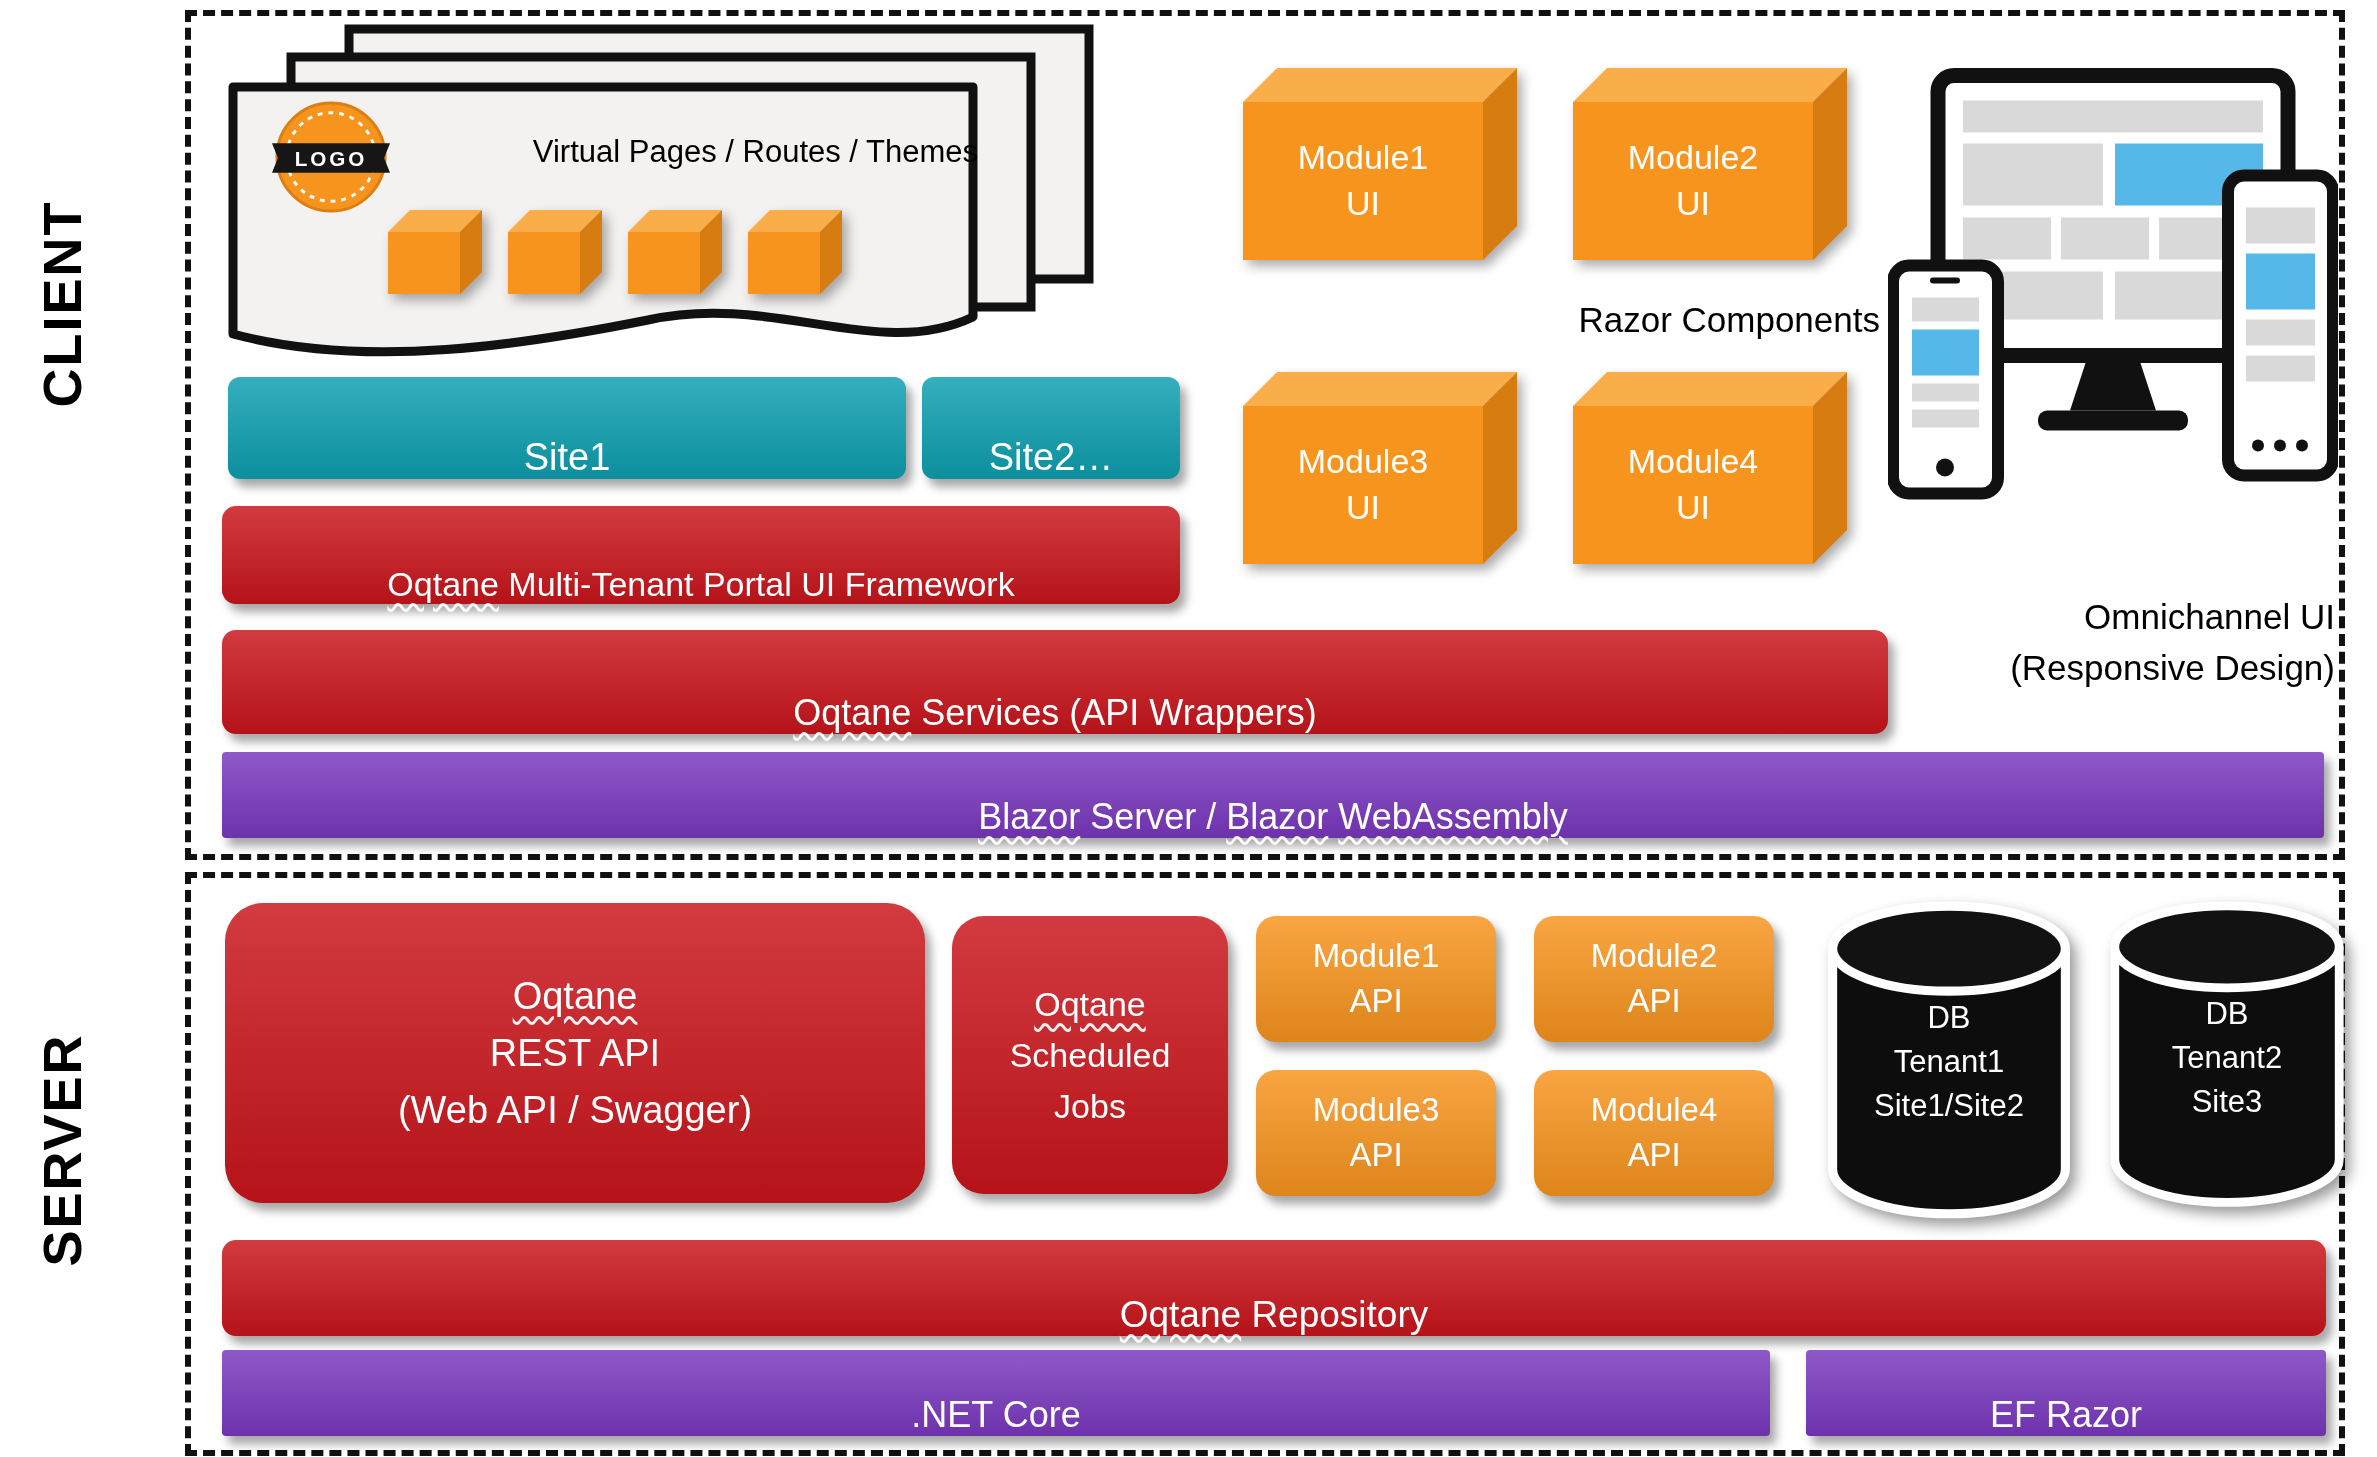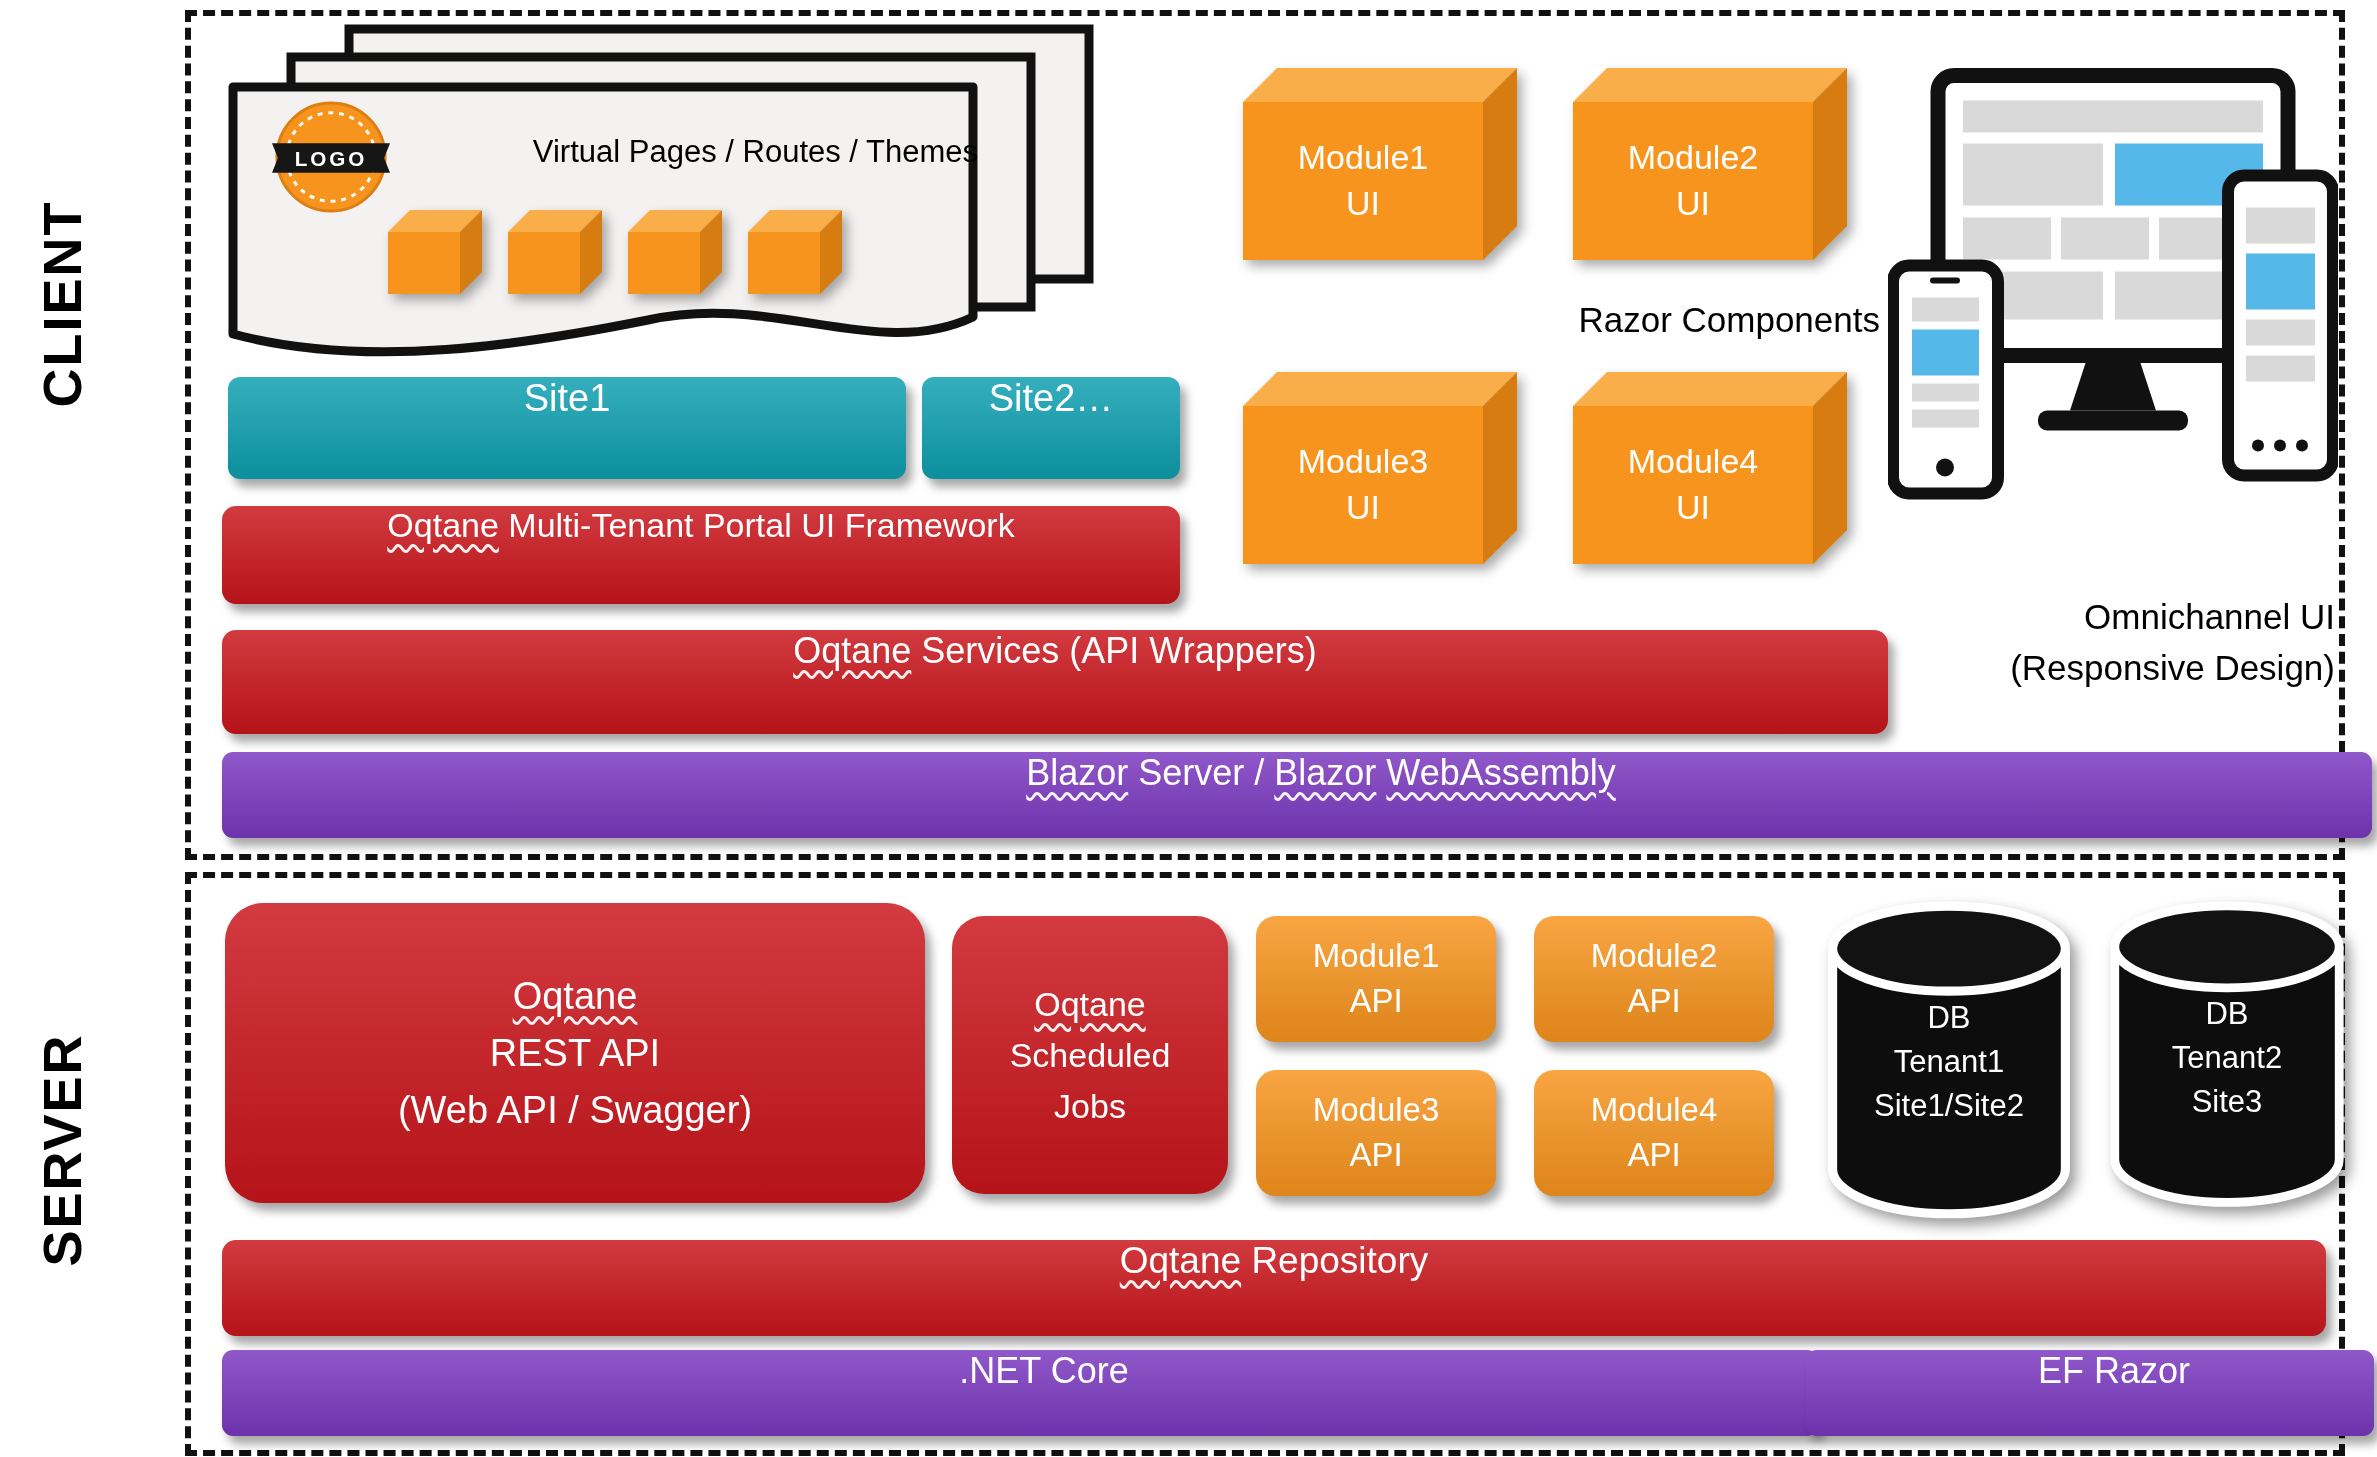--- a/index.html
+++ b/index.html
@@ -8,26 +8,26 @@
     background:#ffffff; color:#111;
     font-family:"Liberation Sans","DejaVu Sans",sans-serif;
   }
   .dashed-box { position:absolute; border:6px dashed #111; }
   .v-label {
     position:absolute; width:300px; height:64px; line-height:64px; text-align:center;
     transform:rotate(-90deg); transform-origin:center;
     font-size:54px; font-weight:700; letter-spacing:2px; color:#000;
   }
   .bar {
-    position:absolute; display:flex; align-items:flex-start; justify-content:center;
+    position:absolute; display:flex; align-items:flex-end; justify-content:center;
     color:#fff; box-shadow:6px 8px 10px rgba(0,0,0,.35);
     background-image:linear-gradient(rgba(255,255,255,.16), rgba(0,0,0,.10));
   }
   .bar.red    { background-color:var(--red,#C9151B);    border-radius:14px; }
-  .bar.purple { background-color:var(--purple,#7A38BF); border-radius:11px;padding-left:48px; }
+  .bar.purple { background-color:var(--purple,#7A38BF); border-radius:4px; }
   .bar.teal   { background-color:var(--teal,#0E9FB0);   border-radius:12px; }
   .bar.orange-flat { background-color:var(--orange,#F7941E); border-radius:20px; }
   .center-col { display:flex; flex-direction:column; align-items:center; justify-content:center; text-align:center; }
   .sq {
     text-decoration-line:underline;
     text-decoration-style:wavy;
     text-decoration-color:rgba(255,255,255,.92);
     text-decoration-thickness:2.5px;
     text-underline-offset:7px;
   }

